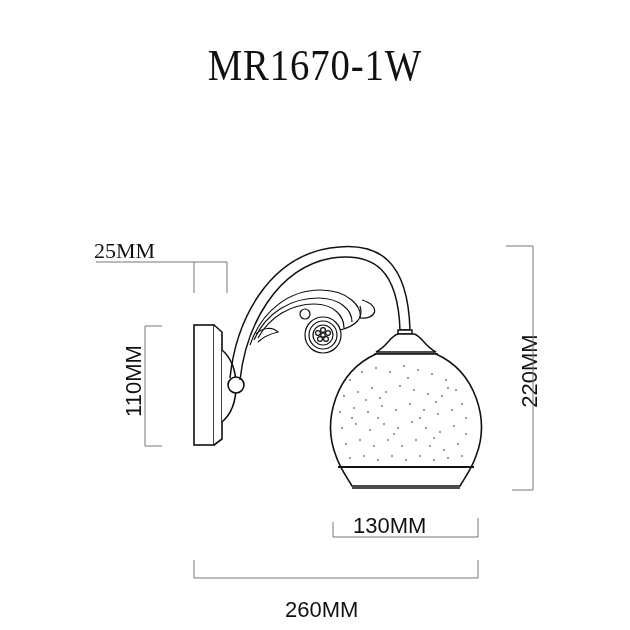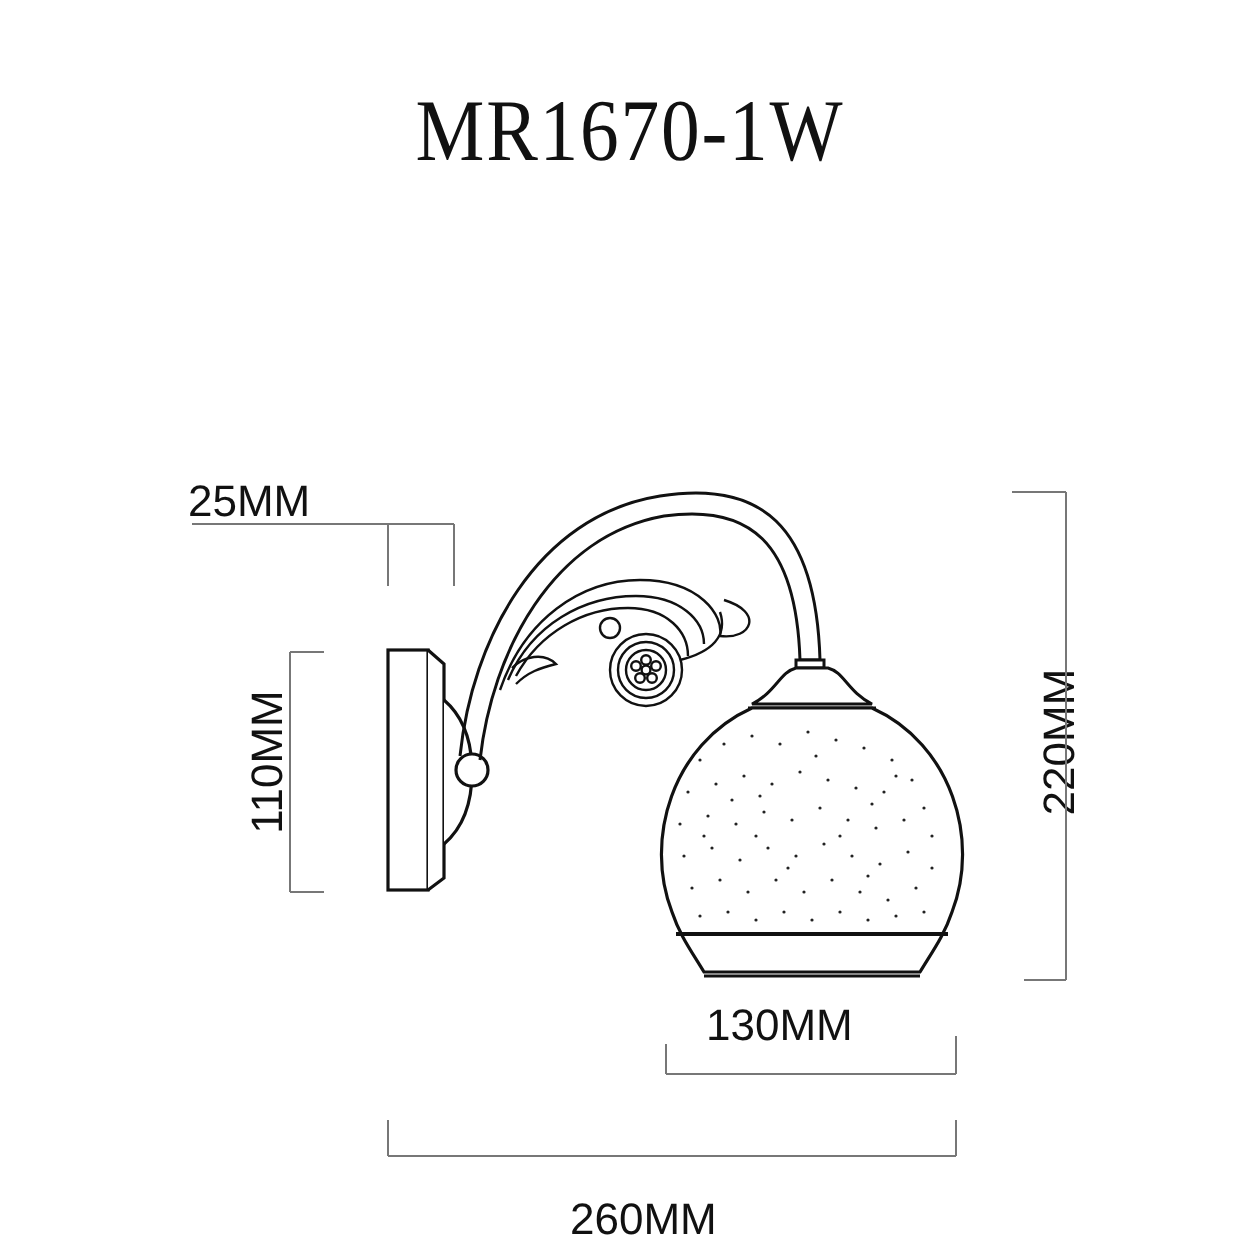--- a/index.html
+++ b/index.html
@@ -12,24 +12,24 @@
     }
     .dim-label { position: absolute; font-family: "Liberation Sans", sans-serif; font-size: 22px; color: #111; white-space: nowrap; }
     .vert { transform-origin: center center; transform: rotate(-90deg); }
     svg.drawing { position: absolute; left: 0; top: 0; }
   </style>
 </head>
 <body>
 
 <div class="title">MR1670-1W</div>
 
-<div class="dim-label" style="left:94px; top:238px;">25MM</div>
+<div class="dim-label" style="left:94px; top:238px;font-family:Liberation Serif, serif;">25MM</div>
 <div class="dim-label vert" style="left:89px; top:368px; width:90px; text-align:center;">110MM</div>
 <div class="dim-label vert" style="left:480px; top:358px; width:100px; text-align:center;">220MM</div>
-<div class="dim-label" style="left:353px; top:500px;">130MM</div>
+<div class="dim-label" style="left:353px; top:513px;">130MM</div>
 <div class="dim-label" style="left:285px; top:553px;margin-top:44px;">260MM</div>
 
 <svg class="drawing" width="630" height="630" viewBox="0 0 630 630">
 
   <g stroke="#777" stroke-width="1" fill="none">
 
     <line x1="96" y1="262" x2="227" y2="262"></line>
     <line x1="194" y1="262" x2="194" y2="293"></line>
     <line x1="227" y1="262" x2="227" y2="293"></line>
 

